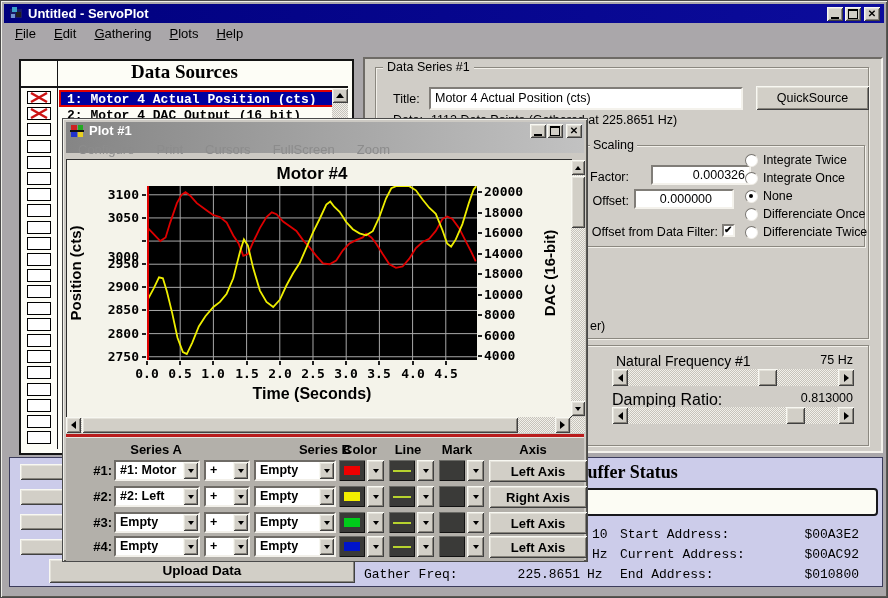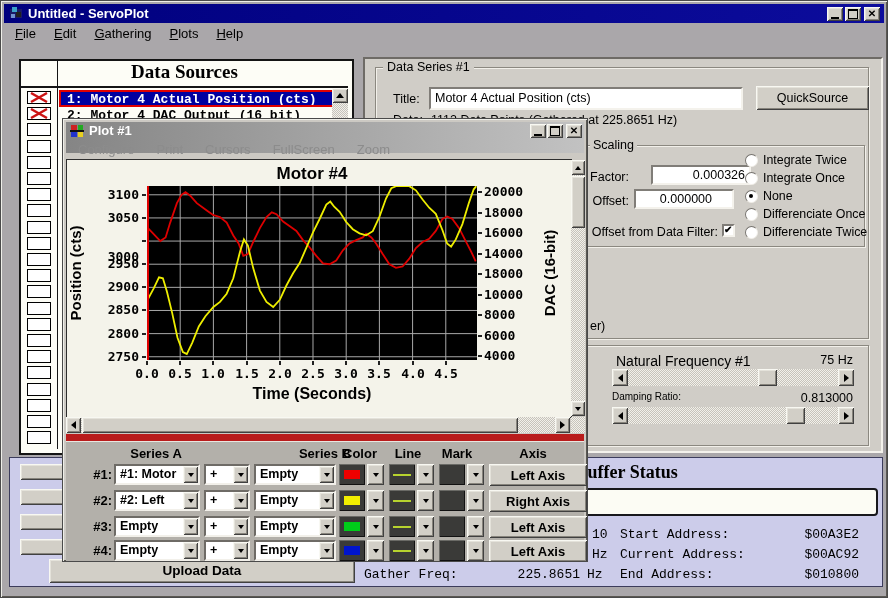--- a/index.html
+++ b/index.html
@@ -171,21 +171,21 @@
     <span class="abs lbl r" style="left:752px;top:352px;width:100px;font-size:12.5px;">75 Hz</span>
     <div class="abs track" style="left:611px;top:368px;width:242px;height:17px;">
       <div class="raised abs" style="left:0;top:0;width:16px;height:17px;display:flex;align-items:center;justify-content:center;">
           <span class="tri tri-left"></span>
         </div>
       <div class="raised abs" style="right:0;top:0;width:16px;height:17px;display:flex;align-items:center;justify-content:center;">
           <span class="tri tri-right"></span>
         </div>
       <div class="raised sld-thumb" style="left:146px;"></div>
     </div>
-    <span class="abs lbl" style="left:611px;top:390px;font-size:10px;">Damping Ratio:</span>
+    <span class="abs lbl" style="left:611px;top:390px;font-size:16px;">Damping Ratio:</span>
     <span class="abs lbl r" style="left:752px;top:390px;width:100px;font-size:12.5px;">0.813000</span>
     <div class="abs track" style="left:611px;top:406px;width:242px;height:17px;">
       <div class="raised abs" style="left:0;top:0;width:16px;height:17px;display:flex;align-items:center;justify-content:center;">
           <span class="tri tri-left"></span>
         </div>
       <div class="raised abs" style="right:0;top:0;width:16px;height:17px;display:flex;align-items:center;justify-content:center;">
           <span class="tri tri-right"></span>
         </div>
       <div class="raised sld-thumb" style="left:174px;"></div>
     </div>
@@ -339,21 +339,21 @@
       <div class="raised abs" style="left:0;top:0;width:15px;height:16px;display:flex;align-items:center;justify-content:center;">
           <span class="tri tri-left"></span>
         </div>
       <div class="raised abs" style="left:16px;top:0;width:436px;height:16px;"></div>
       <div class="raised abs" style="right:0;top:0;width:15px;height:16px;display:flex;align-items:center;justify-content:center;">
           <span class="tri tri-right"></span>
         </div>
     </div>
     <div class="abs track" style="left:508px;top:298px;width:14px;height:16px;"></div>
 
-    <div class="abs" style="left:3px;top:315px;width:518px;height:124px;background:#b3b0aa;border-top:7px solid #b91c1c;box-shadow:inset 0 1px 0 #e8e6e0;">
+    <div class="abs" style="left:3px;top:315px;width:518px;height:124px;background:#b3b0aa;border-top:3px solid #b91c1c;box-shadow:inset 0 1px 0 #e8e6e0;">
       <div>
           <div class="abs c" style="top:5px;font-weight:bold;font-size:13px;left:30px;width:120px;">Series A</div>
           <div class="abs c" style="top:5px;font-weight:bold;font-size:13px;left:165px;width:120px;text-align:right;">Series B</div>
           <div class="abs c" style="top:5px;font-weight:bold;font-size:13px;left:266px;width:56px;">Color</div>
           <div class="abs c" style="top:5px;font-weight:bold;font-size:13px;left:314px;width:56px;">Line</div>
           <div class="abs c" style="top:5px;font-weight:bold;font-size:13px;left:363px;width:56px;">Mark</div>
           <div class="abs c" style="top:5px;font-weight:bold;font-size:13px;left:417px;width:100px;">Axis</div>
         </div>
       <div>
           <div class="abs" style="left:0;top:23px;width:518px;height:22px;">

